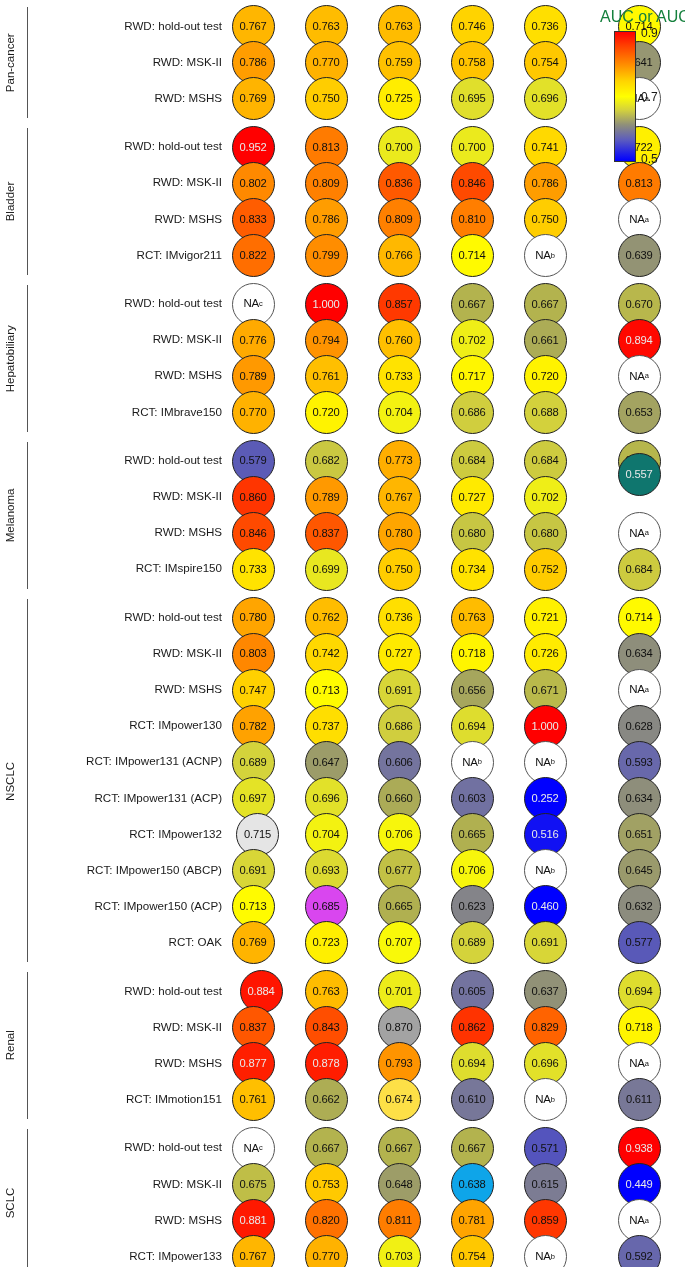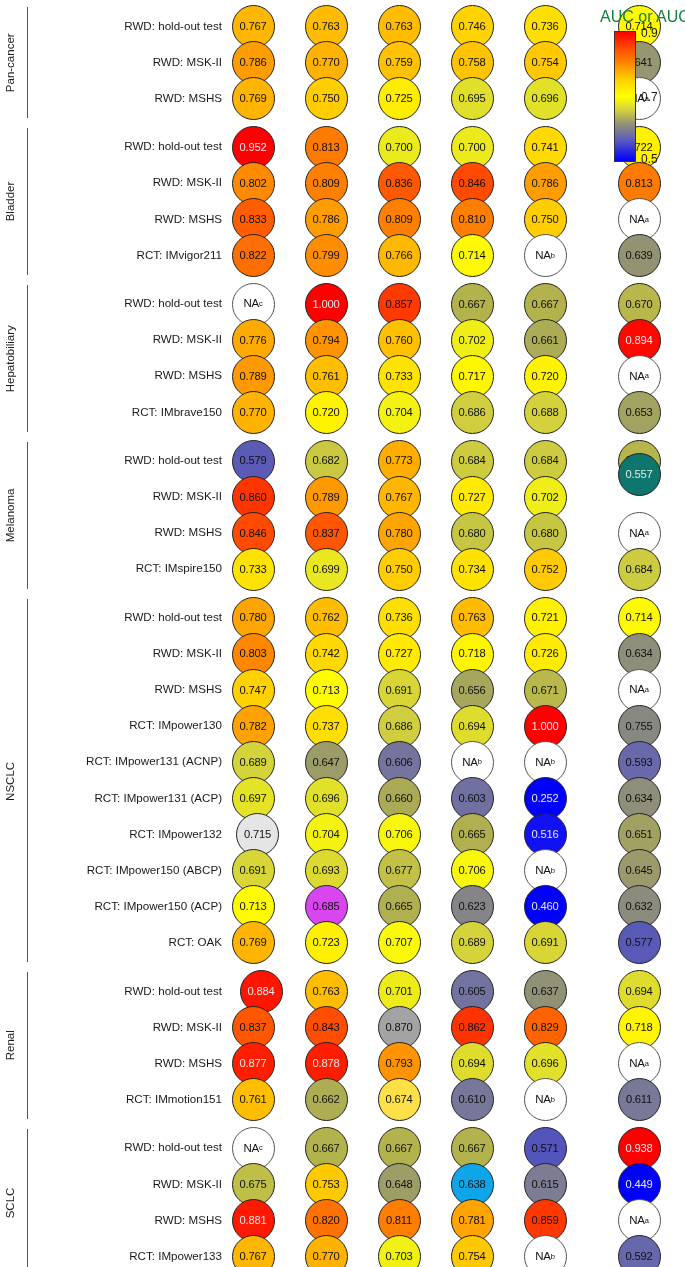--- a/index.html
+++ b/index.html
@@ -299,21 +299,21 @@
     <div class="cell" style="left: 523.5px; top: 668.7px; background: rgb(185, 185, 75); color: rgb(17, 17, 17);">0.671</div>
     <div class="cell na" title="NA" style="left: 617.5px; top: 668.7px;">NA<sup>a</sup></div>
     <div class="row-label-wrap" style="top: 719.3px;">
       <div class="row-label">RCT: IMpower130</div>
     </div>
     <div class="cell" style="left: 231.5px; top: 704.8px; background: rgb(255, 162, 0); color: rgb(17, 17, 17);">0.782</div>
     <div class="cell" style="left: 304.5px; top: 704.8px; background: rgb(255, 222, 0); color: rgb(17, 17, 17);">0.737</div>
     <div class="cell" style="left: 377.5px; top: 704.8px; background: rgb(208, 206, 62); color: rgb(17, 17, 17);">0.686</div>
     <div class="cell" style="left: 450.5px; top: 704.8px; background: rgb(222, 221, 46); color: rgb(17, 17, 17);">0.694</div>
     <div class="cell" style="left: 523.5px; top: 704.8px; background: rgb(255, 0, 0); color: rgb(232, 232, 232);">1.000</div>
-    <div class="cell" style="left: 617.5px; top: 704.8px; background: rgb(136, 136, 131); color: rgb(17, 17, 17);">0.755</div>
+    <div class="cell" style="left: 617.5px; top: 704.8px; background: rgb(136, 136, 131); color: rgb(17, 17, 17);">0.628</div>
     <div class="row-label-wrap" style="top: 755.4px;">
       <div class="row-label">RCT: IMpower131 (ACNP)</div>
     </div>
     <div class="cell" style="left: 231.5px; top: 740.9px; background: rgb(212, 211, 59); color: rgb(17, 17, 17);">0.689</div>
     <div class="cell" style="left: 304.5px; top: 740.9px; background: rgb(156, 156, 105); color: rgb(17, 17, 17);">0.647</div>
     <div class="cell" style="left: 377.5px; top: 740.9px; background: rgb(116, 116, 158); color: rgb(17, 17, 17);">0.606</div>
     <div class="cell na" title="NA" style="left: 450.5px; top: 740.9px;">NA<sup>b</sup></div>
     <div class="cell na" title="NA" style="left: 523.5px; top: 740.9px;">NA<sup>b</sup></div>
     <div class="cell" style="left: 617.5px; top: 740.9px; background: rgb(104, 104, 171); color: rgb(17, 17, 17);">0.593</div>
     <div class="row-label-wrap" style="top: 791.5px;">

